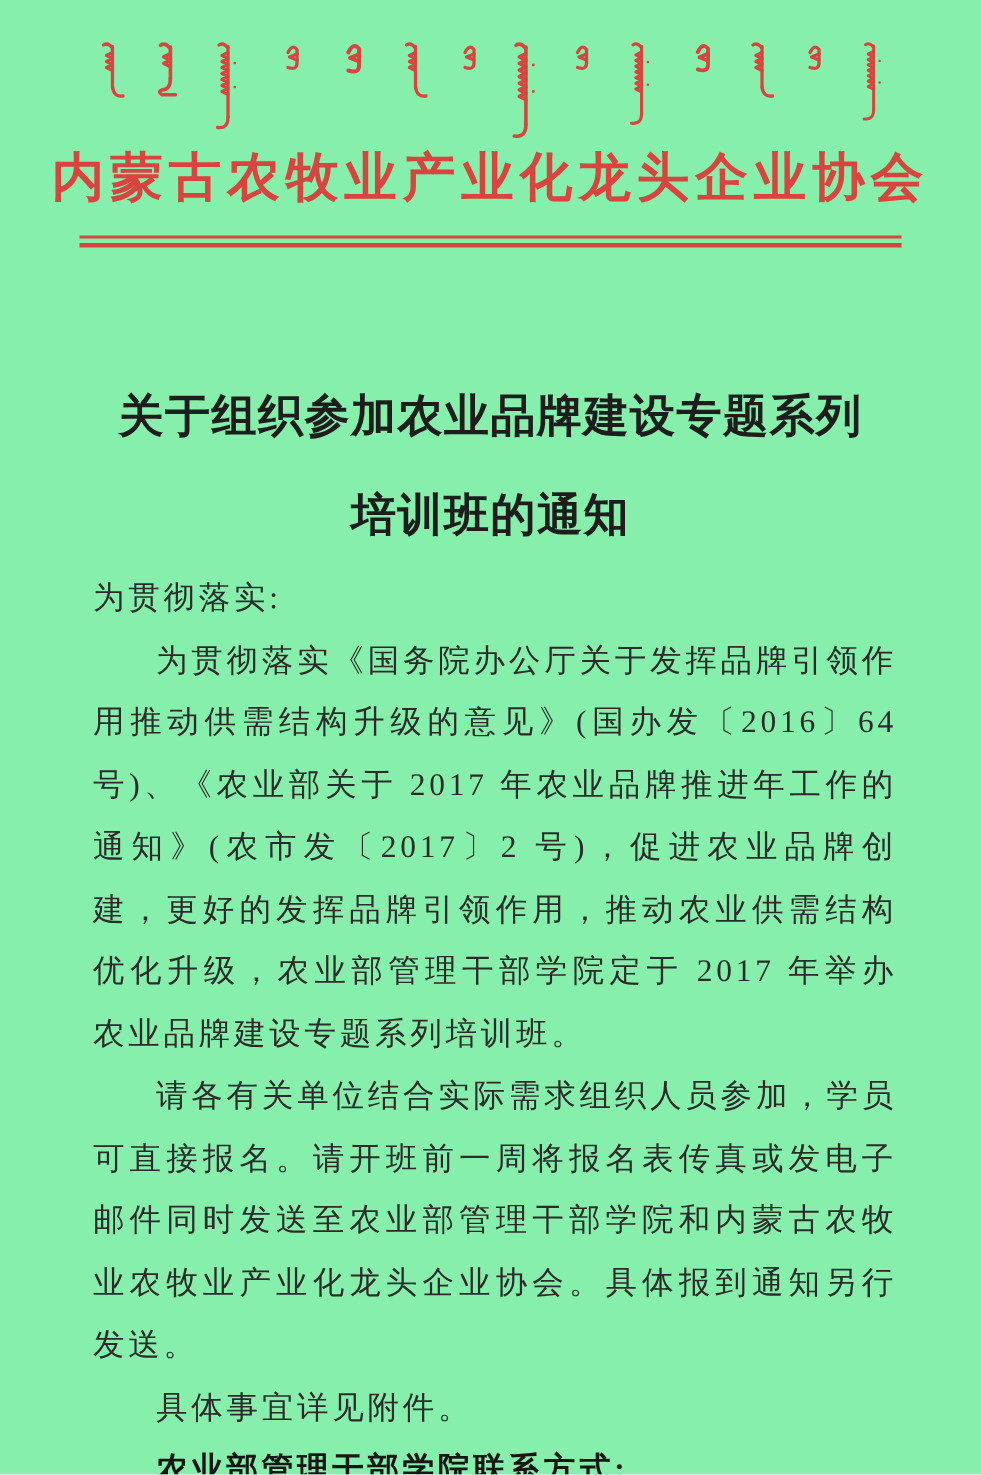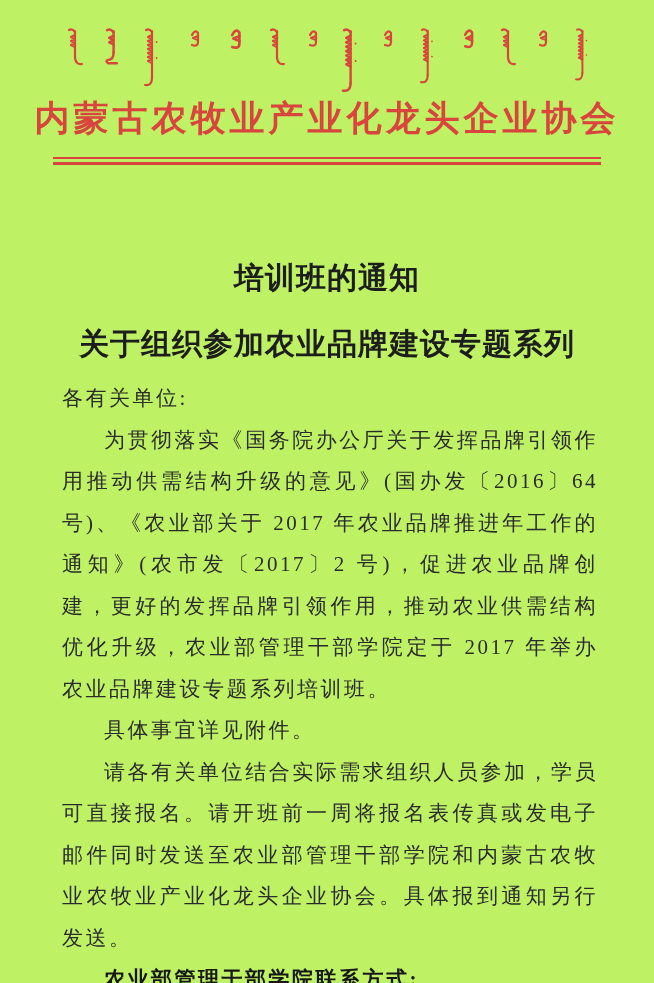--- a/index.html
+++ b/index.html
@@ -3,21 +3,21 @@
 <meta charset="utf-8">
 <style>
   :root { --accent: #d9453e; --ink: #2b2b2b; }
   * { margin: 0; padding: 0; box-sizing: border-box; }
   html, body { background: #ffffff; }
   .page {
     position: relative;
     width: 654px;
     height: 983px;
     margin: 0 auto;
-    background: #bef264;
+    background: #86efac;
     overflow: hidden;
     font-family: "Liberation Serif", "DejaVu Serif", serif;
     color: var(--ink);
   }
   
   .letterhead { padding-top: 26px; text-align: center; }
   .mongolian-banner {
     display: block;
     margin: 0 auto;
     color: var(--accent);
@@ -145,26 +145,26 @@
     <div class="org-name">内蒙古农牧业产业化龙头企业协会</div>
 
     <div class="double-rule">
       <div class="rule-top"></div>
       <div class="rule-gap"></div>
       <div class="rule-bottom"></div>
     </div>
   </header>
 
   <h1 class="notice-title">
+    <div>关于组织参加农业品牌建设专题系列</div>
     <div>培训班的通知</div>
-    <div>关于组织参加农业品牌建设专题系列</div>
   </h1>
 
   <main class="notice-body">
-    <p class="salutation">各有关单位:</p>
+    <p class="salutation">为贯彻落实:</p>
     <p class="indent">为贯彻落实《国务院办公厅关于发挥品牌引领作用推动供需结构升级的意见》(国办发〔2016〕64 号)、《农业部关于 2017 年农业品牌推进年工作的通知》(农市发〔2017〕2 号)，促进农业品牌创建，更好的发挥品牌引领作用，推动农业供需结构优化升级，农业部管理干部学院定于 2017 年举办农业品牌建设专题系列培训班。</p>
+    <p class="indent">请各有关单位结合实际需求组织人员参加，学员可直接报名。请开班前一周将报名表传真或发电子邮件同时发送至农业部管理干部学院和内蒙古农牧业农牧业产业化龙头企业协会。具体报到通知另行发送。</p>
     <p class="indent">具体事宜详见附件。</p>
-    <p class="indent">请各有关单位结合实际需求组织人员参加，学员可直接报名。请开班前一周将报名表传真或发电子邮件同时发送至农业部管理干部学院和内蒙古农牧业农牧业产业化龙头企业协会。具体报到通知另行发送。</p>
     <p class="indent contact-heading">农业部管理干部学院联系方式:</p>
 
   </main>
 
 </div>
 
 </body></html>

